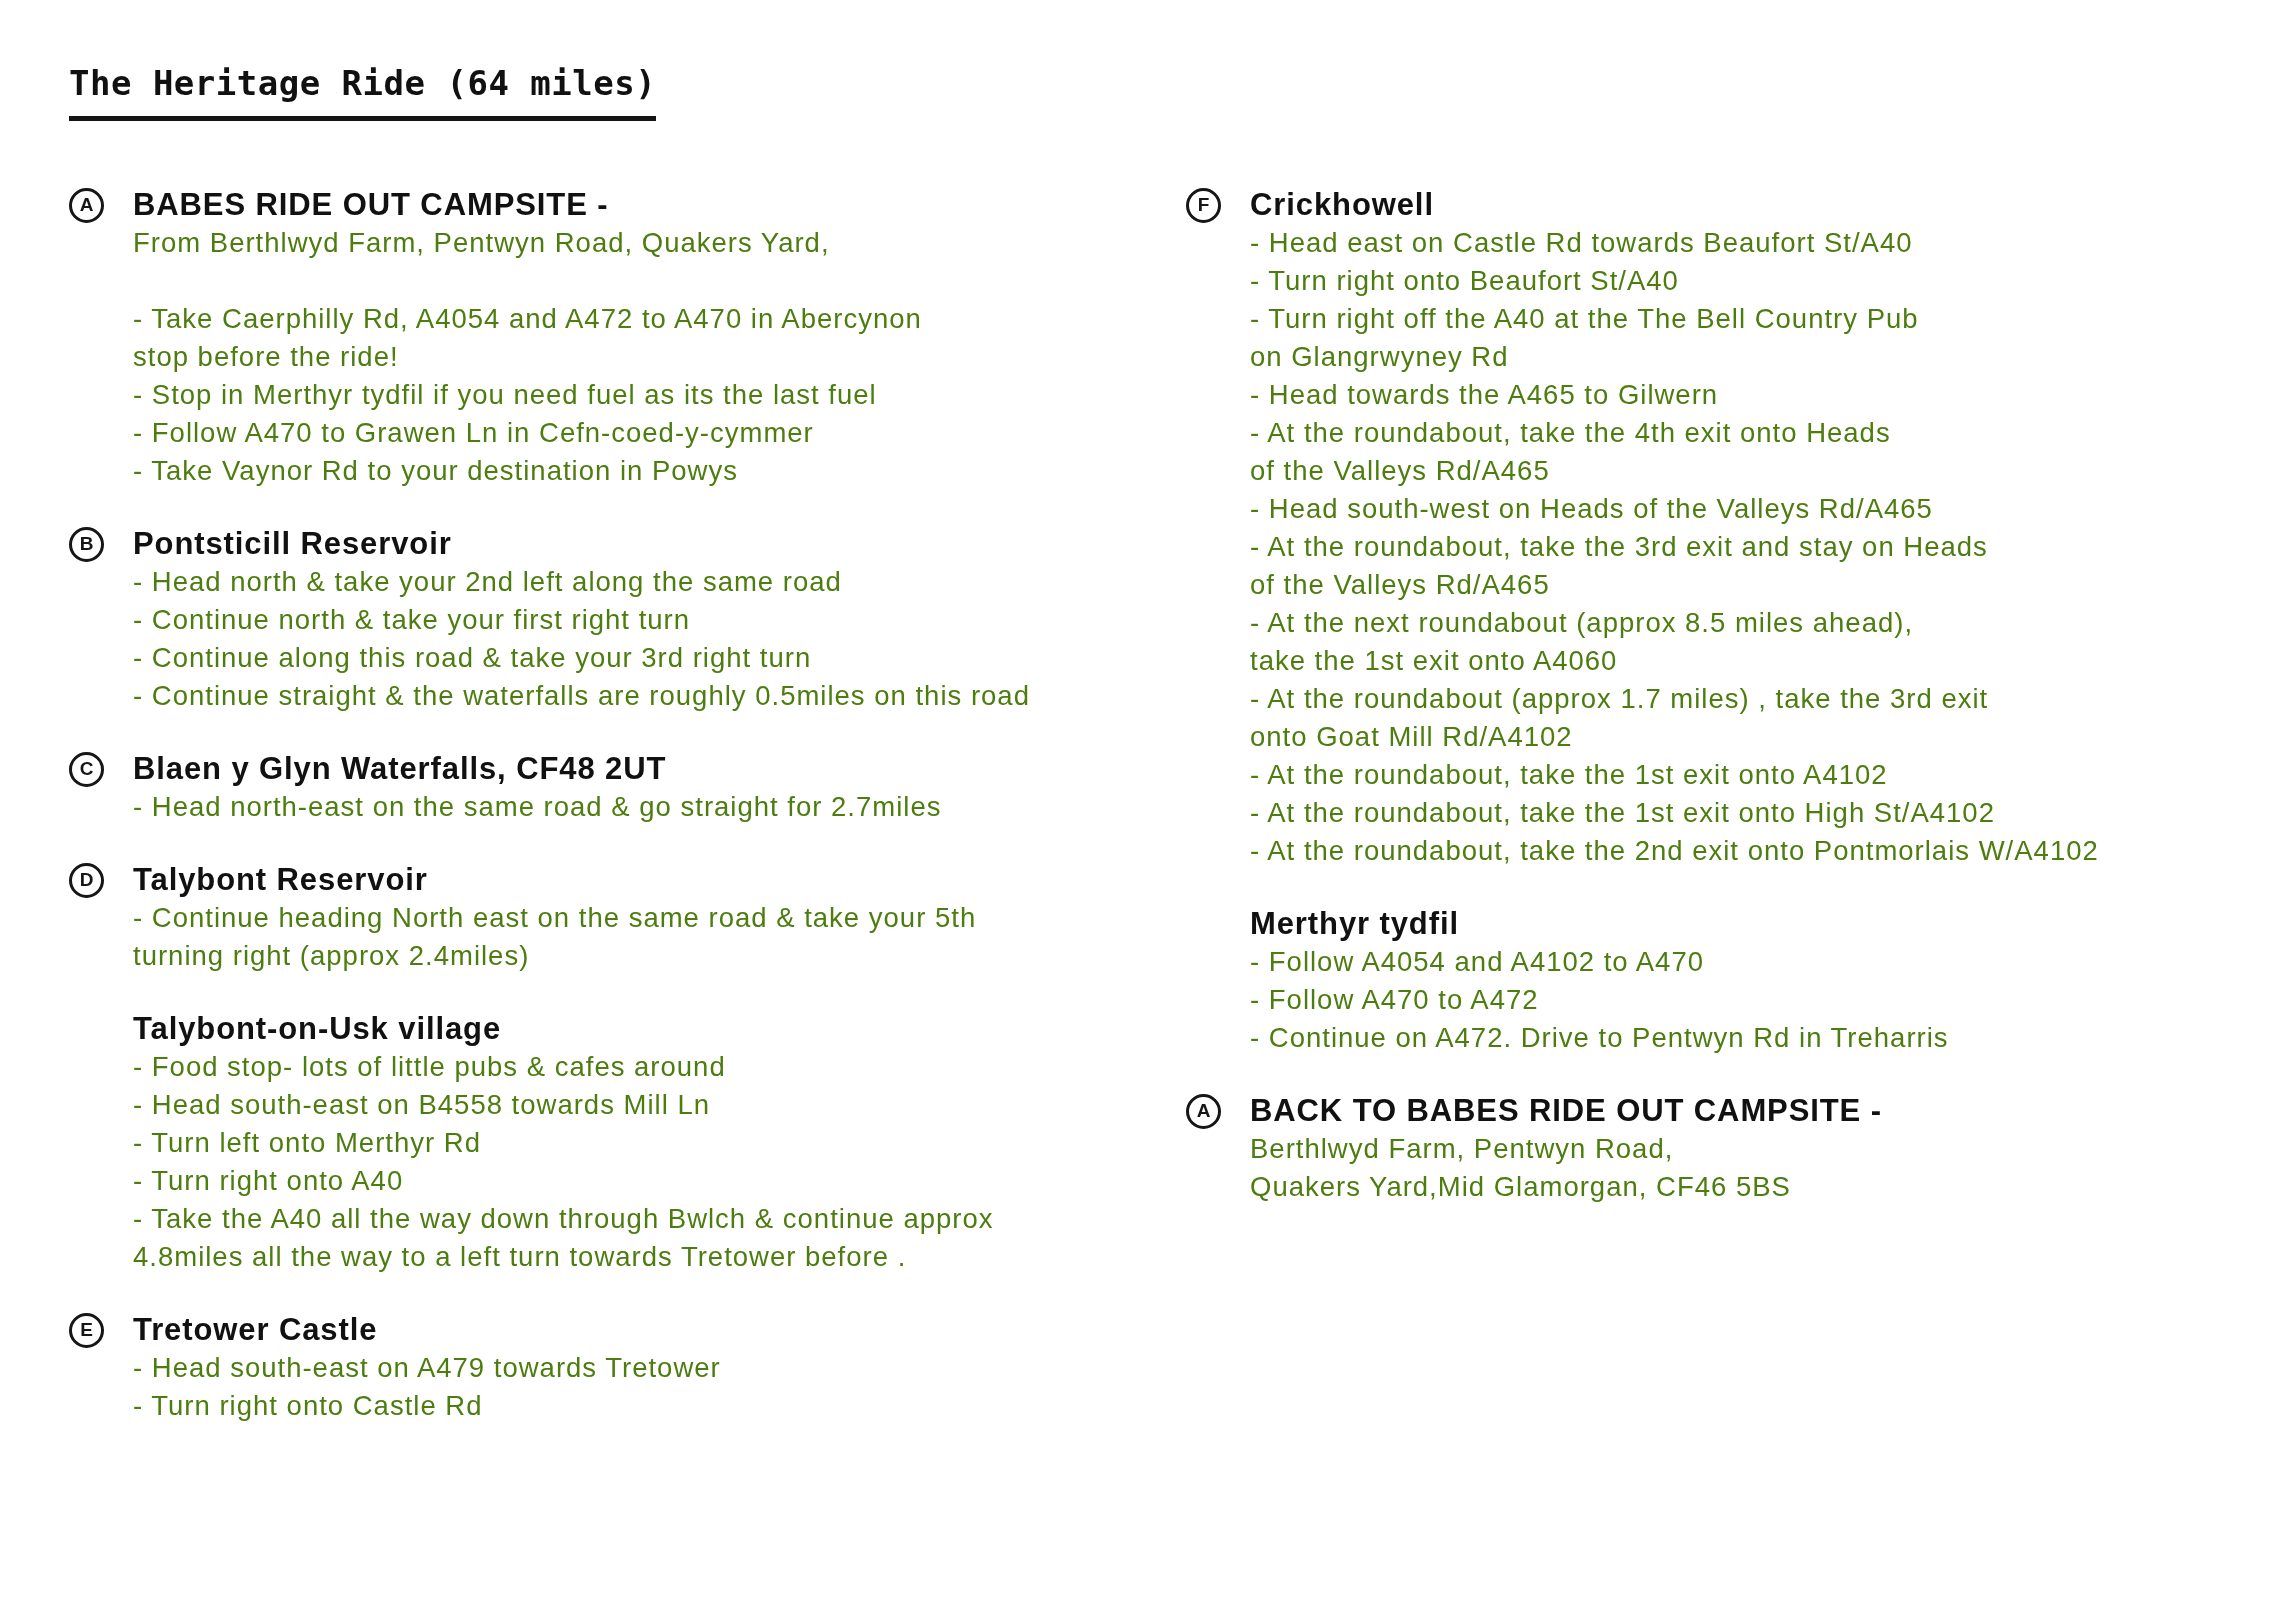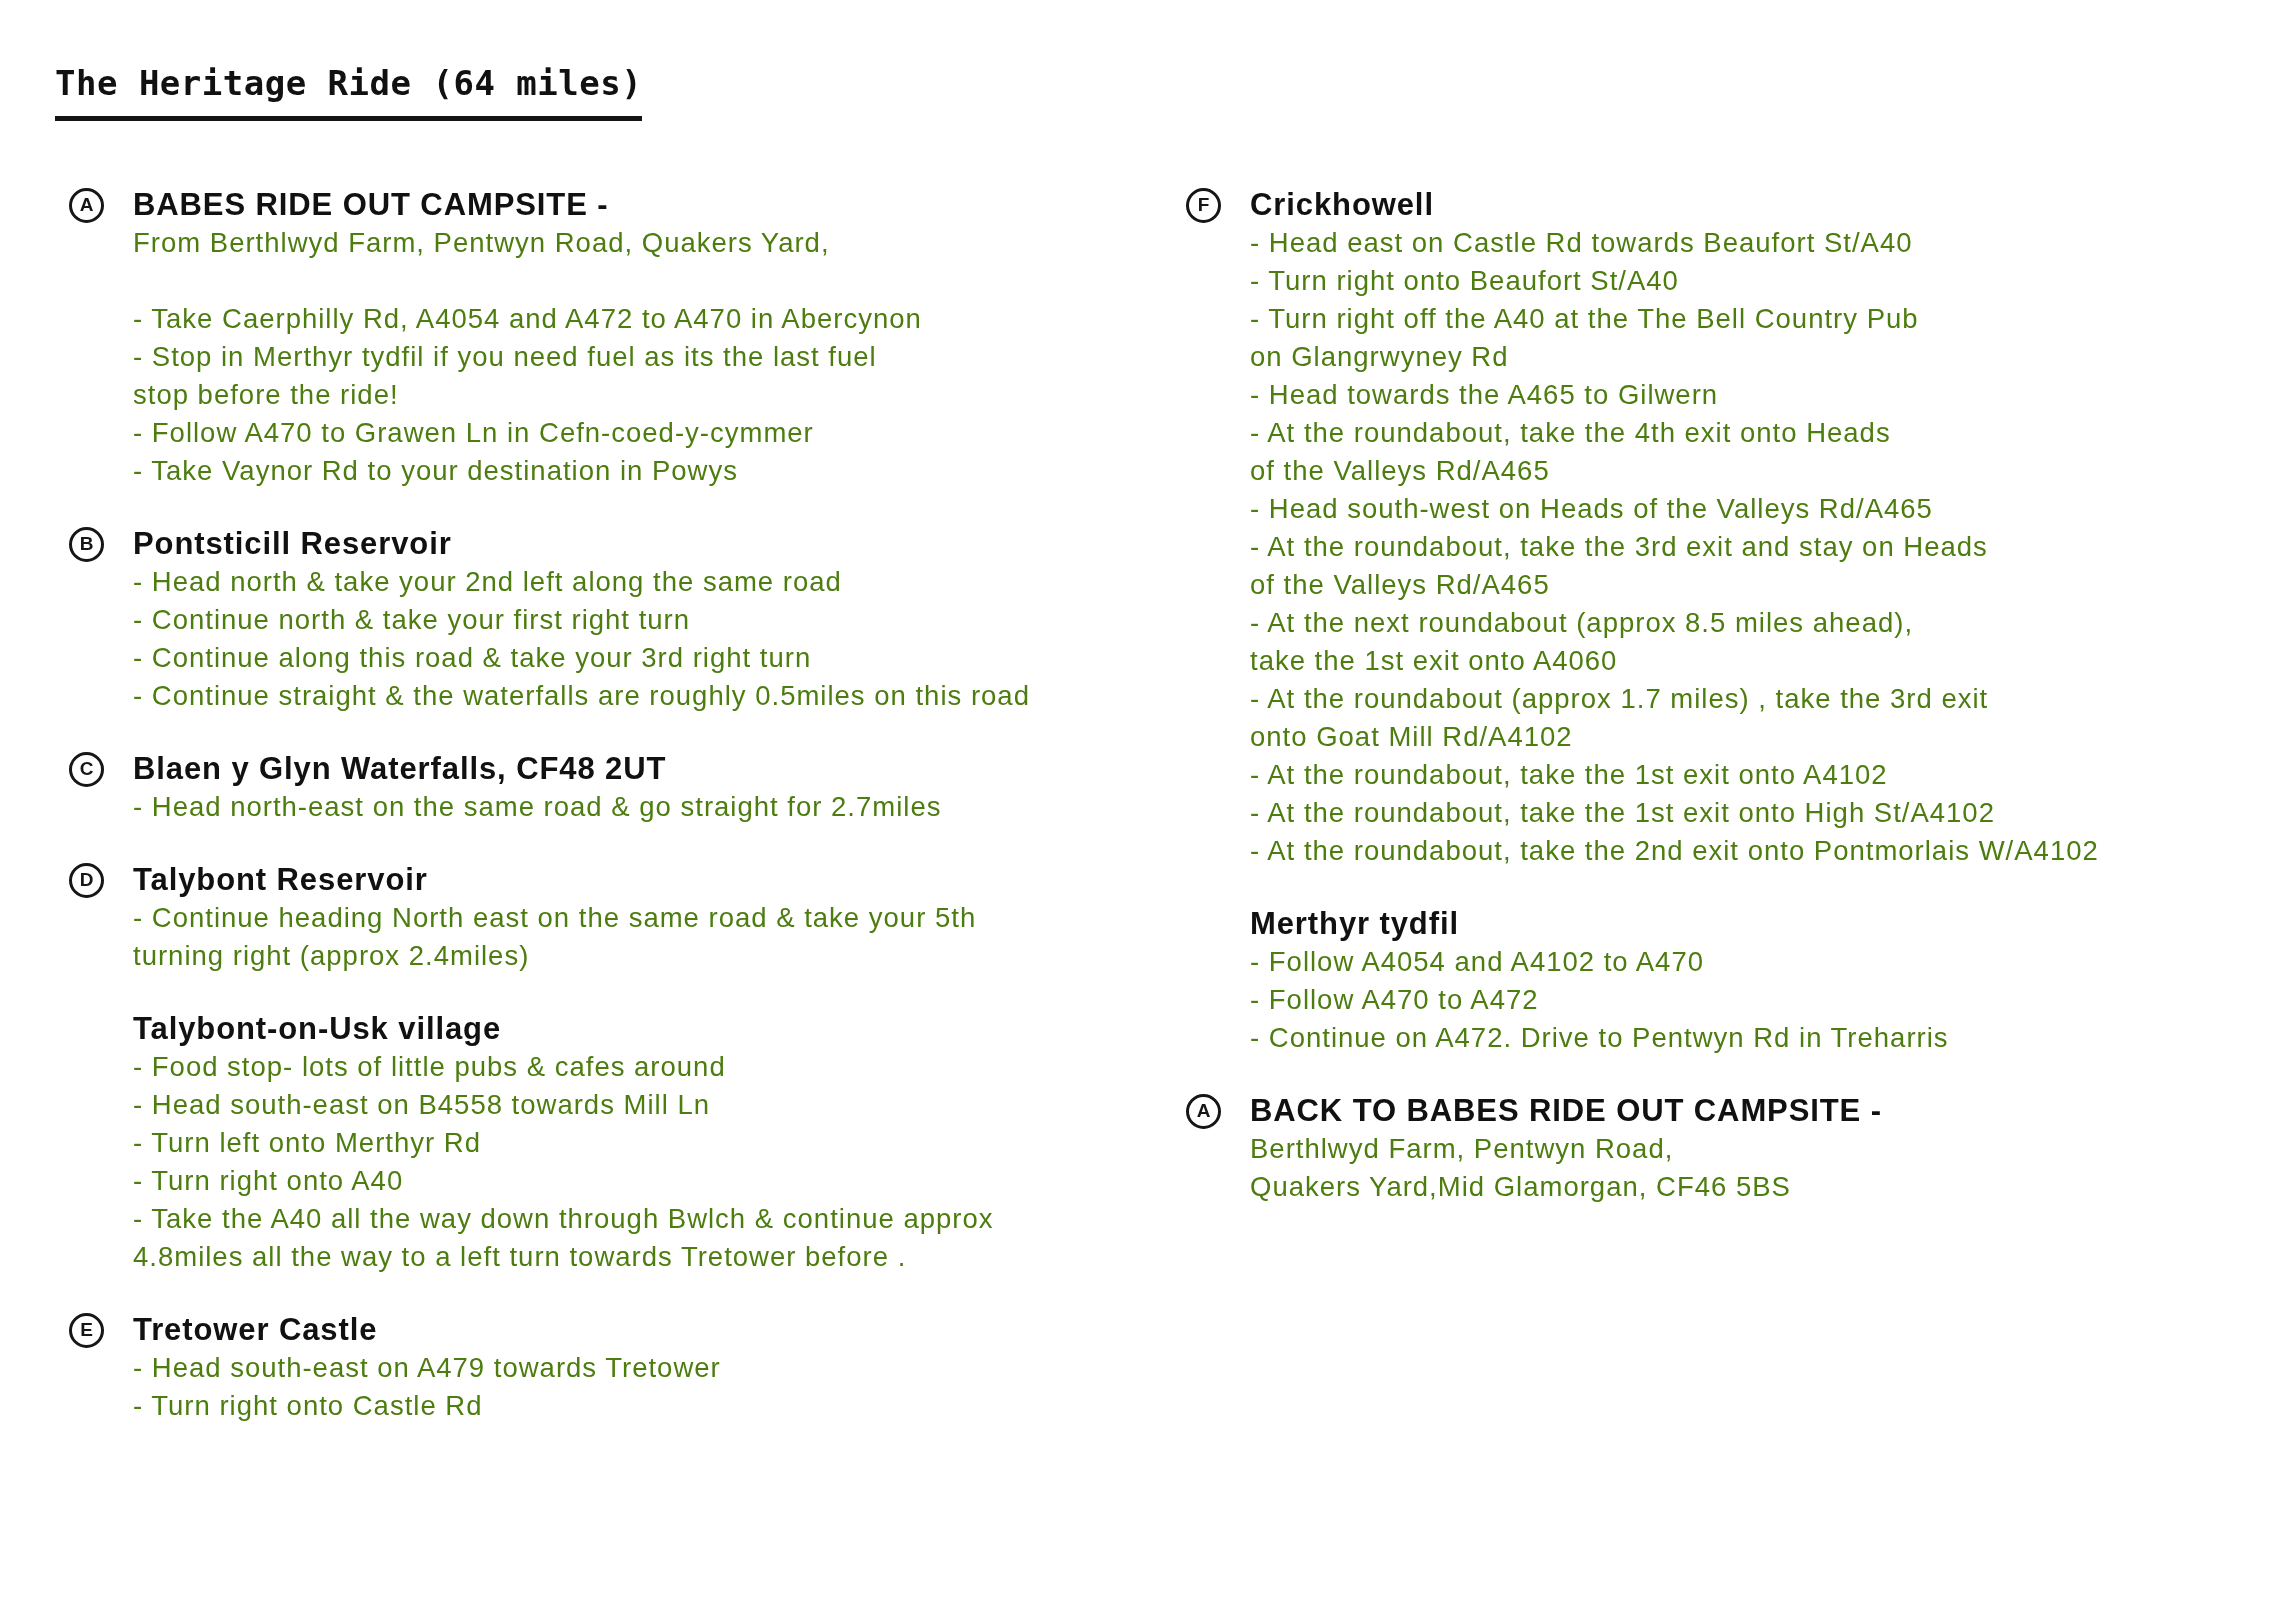--- a/index.html
+++ b/index.html
@@ -10,21 +10,21 @@
   body {
     width: 2296px;
     height: 1623px;
     position: relative;
     font-family: "Liberation Sans", sans-serif;
     color: #1b1b1b;
     overflow: hidden;
   }
   .page-title {
     position: absolute;
-    left: 55px;
+    left: 69px;
     top: 40px;
     display: inline-block;
     font-family: "DejaVu Sans Mono", monospace;
     font-weight: bold;
     font-size: 34px;
     color: #111;
     letter-spacing: 0.5px;
     padding-bottom: 13px;
     border-bottom: 5.5px solid #151515;
     white-space: nowrap;
@@ -81,22 +81,22 @@
 <h1 class="page-title">The Heritage Ride (64 miles)</h1>
 
 <div class="col col-left">
     <div class="section">
       <div class="marker">A</div>
       <div class="content">
         <div class="heading">BABES RIDE OUT CAMPSITE -</div>
         <div class="line">From Berthlwyd Farm, Pentwyn Road, Quakers Yard,</div>
         <div class="spacer"></div>
         <div class="line">- Take Caerphilly Rd, A4054 and A472 to A470 in Abercynon</div>
+        <div class="line">stop before the ride!</div>
         <div class="line">- Stop in Merthyr tydfil if you need fuel as its the last fuel</div>
-        <div class="line">stop before the ride!</div>
         <div class="line">- Follow A470 to Grawen Ln in Cefn-coed-y-cymmer</div>
         <div class="line">- Take Vaynor Rd to your destination in Powys</div>
       </div>
     </div>
     <div class="section">
       <div class="marker">B</div>
       <div class="content">
         <div class="heading">Pontsticill Reservoir</div>
         <div class="line">- Head north &amp; take your 2nd left along the same road</div>
         <div class="line">- Continue north &amp; take your first right turn</div>

